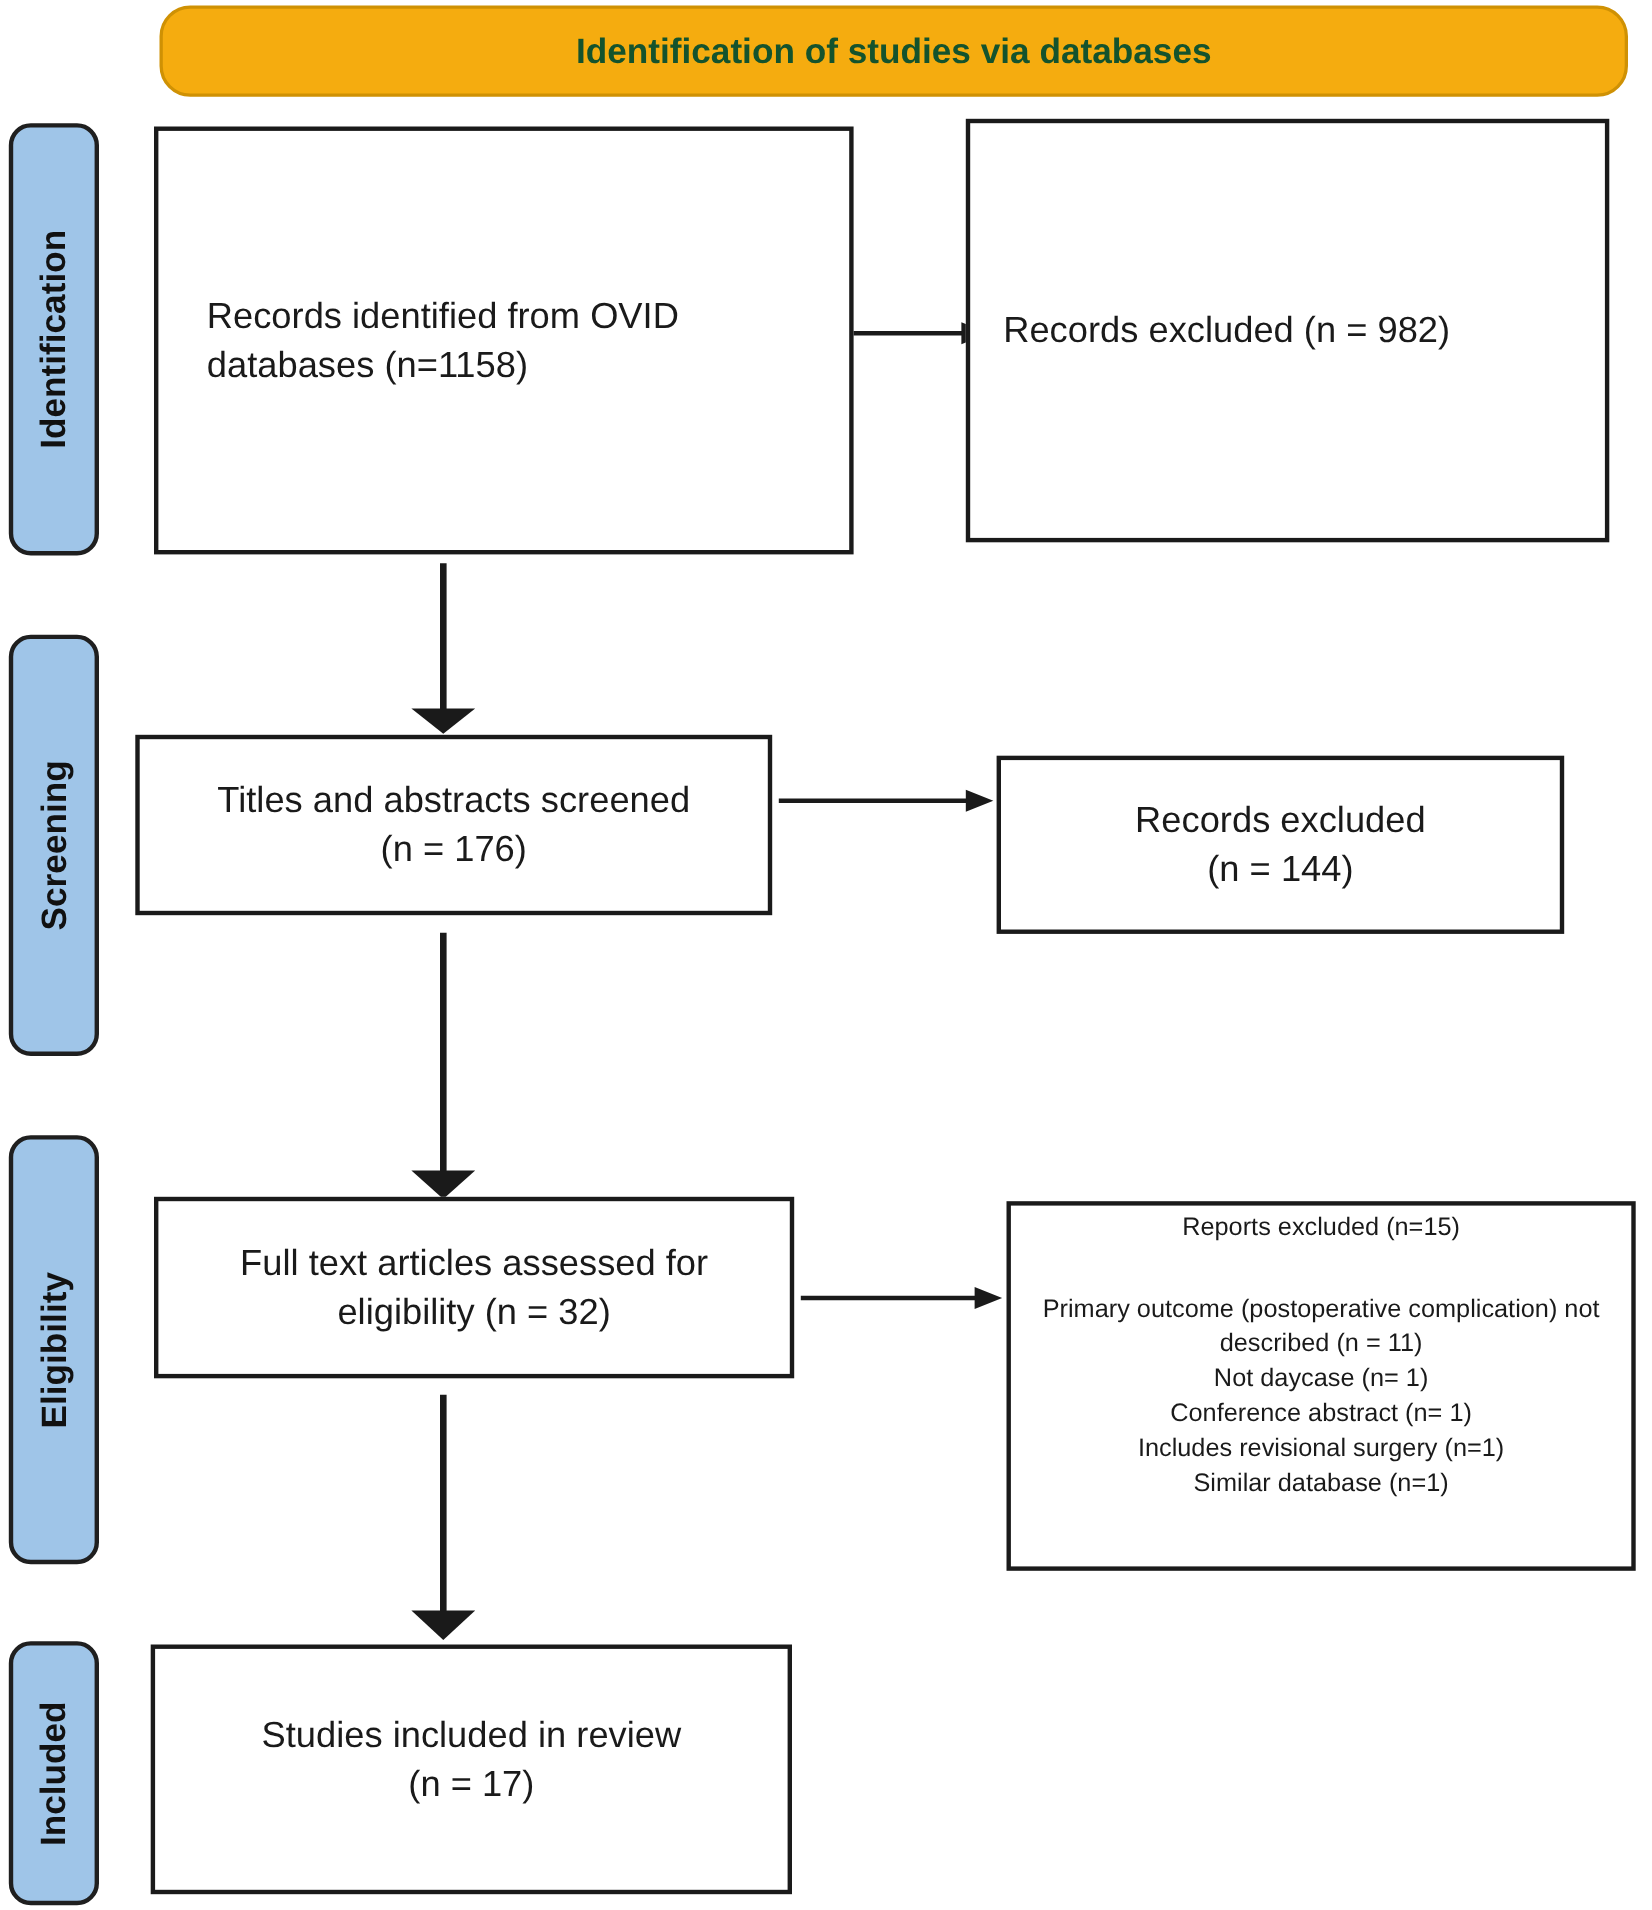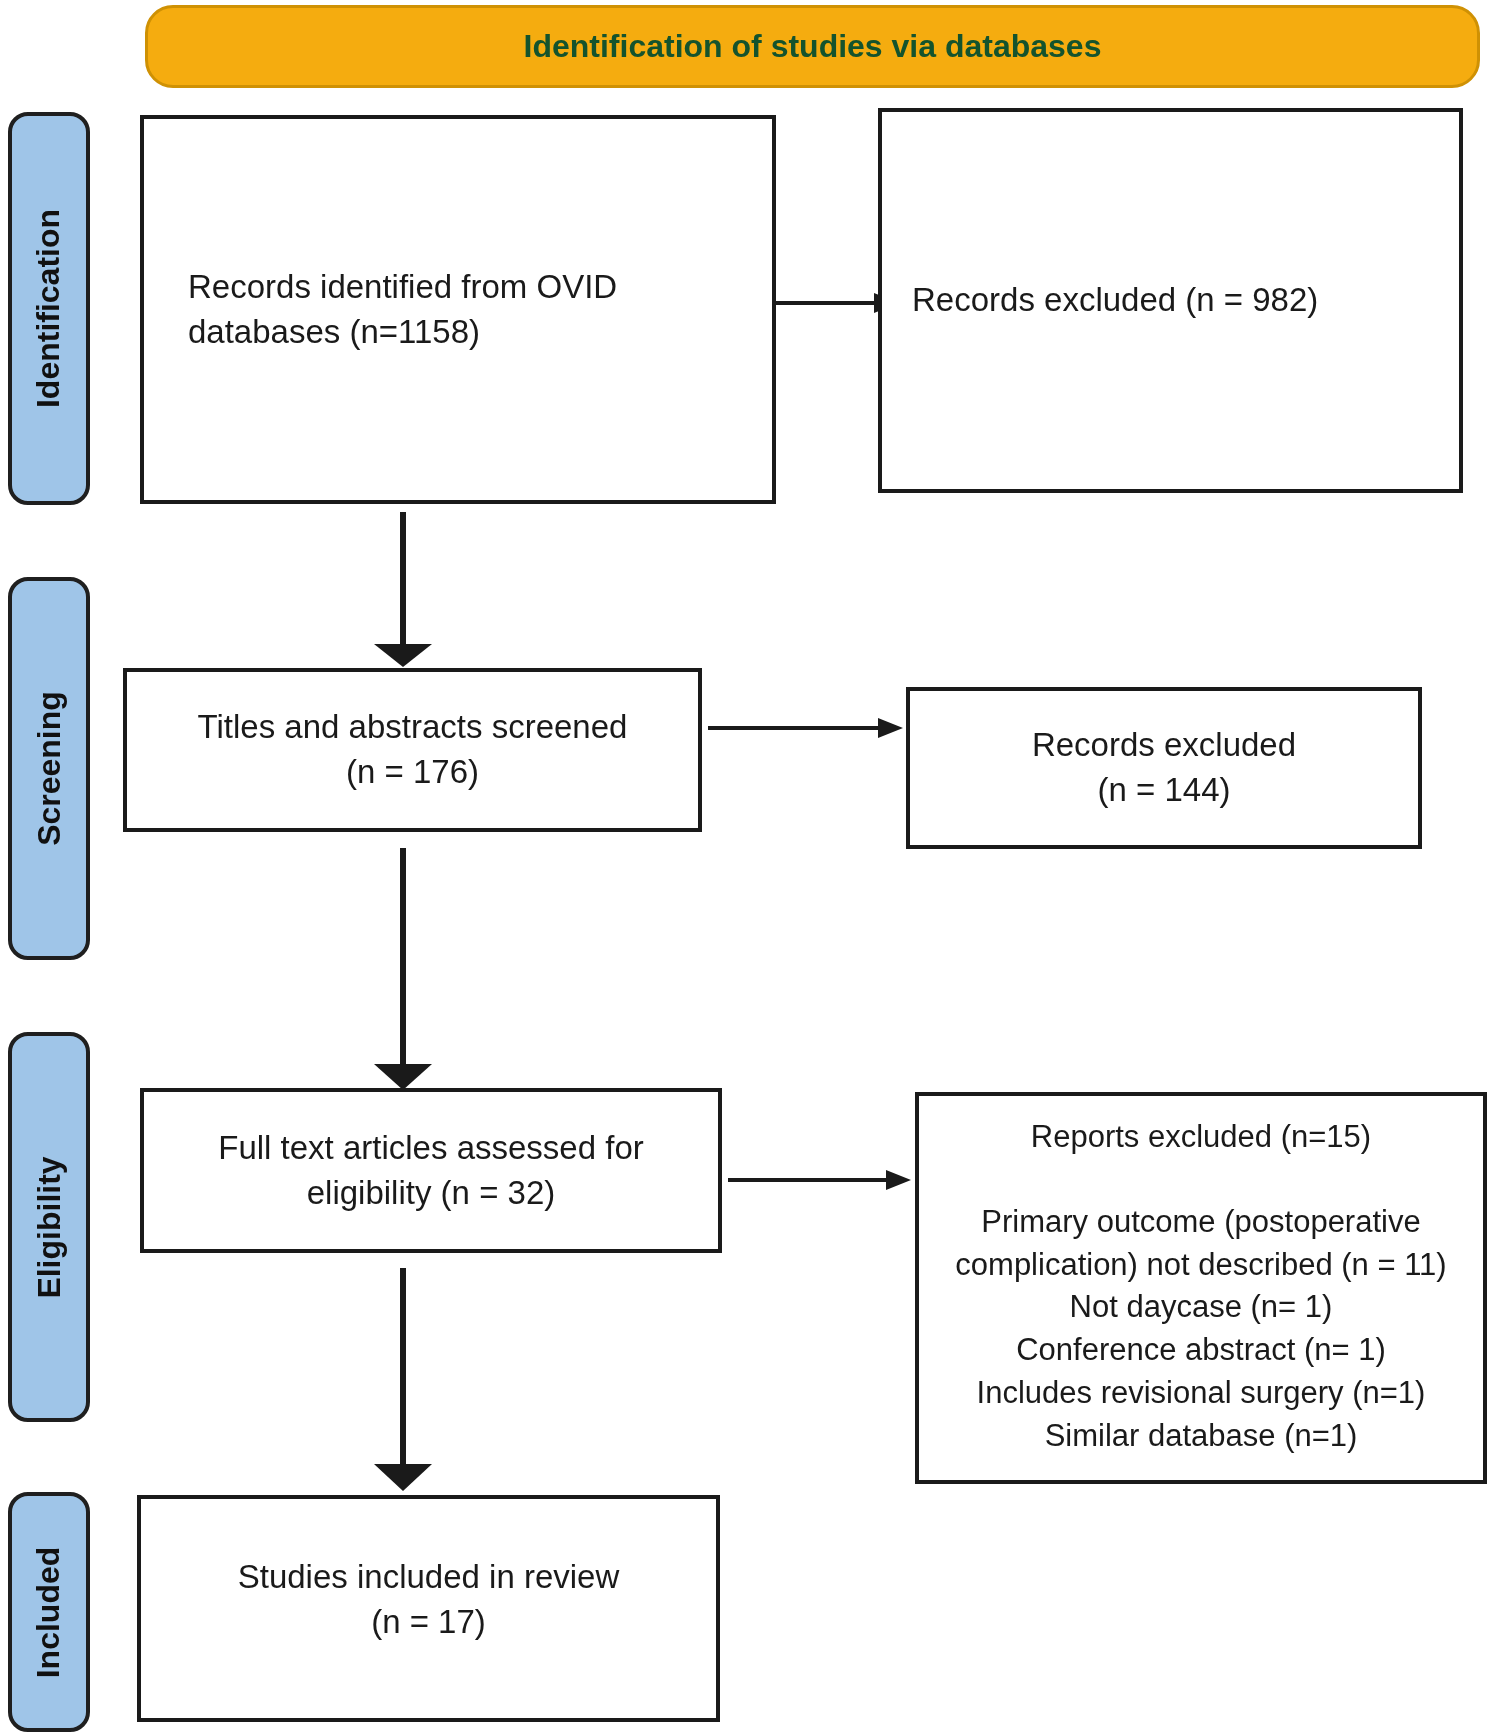--- a/index.html
+++ b/index.html
@@ -70,21 +70,21 @@
     flex-direction: column;
     justify-content: center;
   }
   .box.hcenter { text-align: center; align-items: center; }
   .b1  { left: 140px; top: 115px;  width: 636px; height: 389px; padding-left: 44px; }
   .b1 .txt { max-width: 470px; }
   .rb1 { left: 878px; top: 108px;  width: 585px; height: 385px; padding-left: 30px; }
   .b2  { left: 123px; top: 668px;  width: 579px; height: 164px; }
   .rb2 { left: 906px; top: 655px;  width: 516px; height: 162px; margin-top: 32px; }
   .b3  { left: 140px; top: 1088px; width: 582px; height: 165px; }
-  .rb3 { left: 915px; top: 1092px; width: 572px; height: 392px; padding-top: 20px; text-align: center; font-size: 31px; line-height: 1.38; }
+  .rb3 { left: 915px; top: 1092px; width: 572px; height: 336px; padding-top: 4px; text-align: center; font-size: 23px; line-height: 1.38; }
   .rb3 .heading { margin-bottom: 42px; }
   .b4  { left: 137px; top: 1495px; width: 583px; height: 227px; padding-bottom: 18px; }
 </style>
 </head>
 <body>
 
 <div class="canvas">
 
   <svg class="arrows" viewBox="0 0 1502 1736" xmlns="http://www.w3.org/2000/svg">
 

